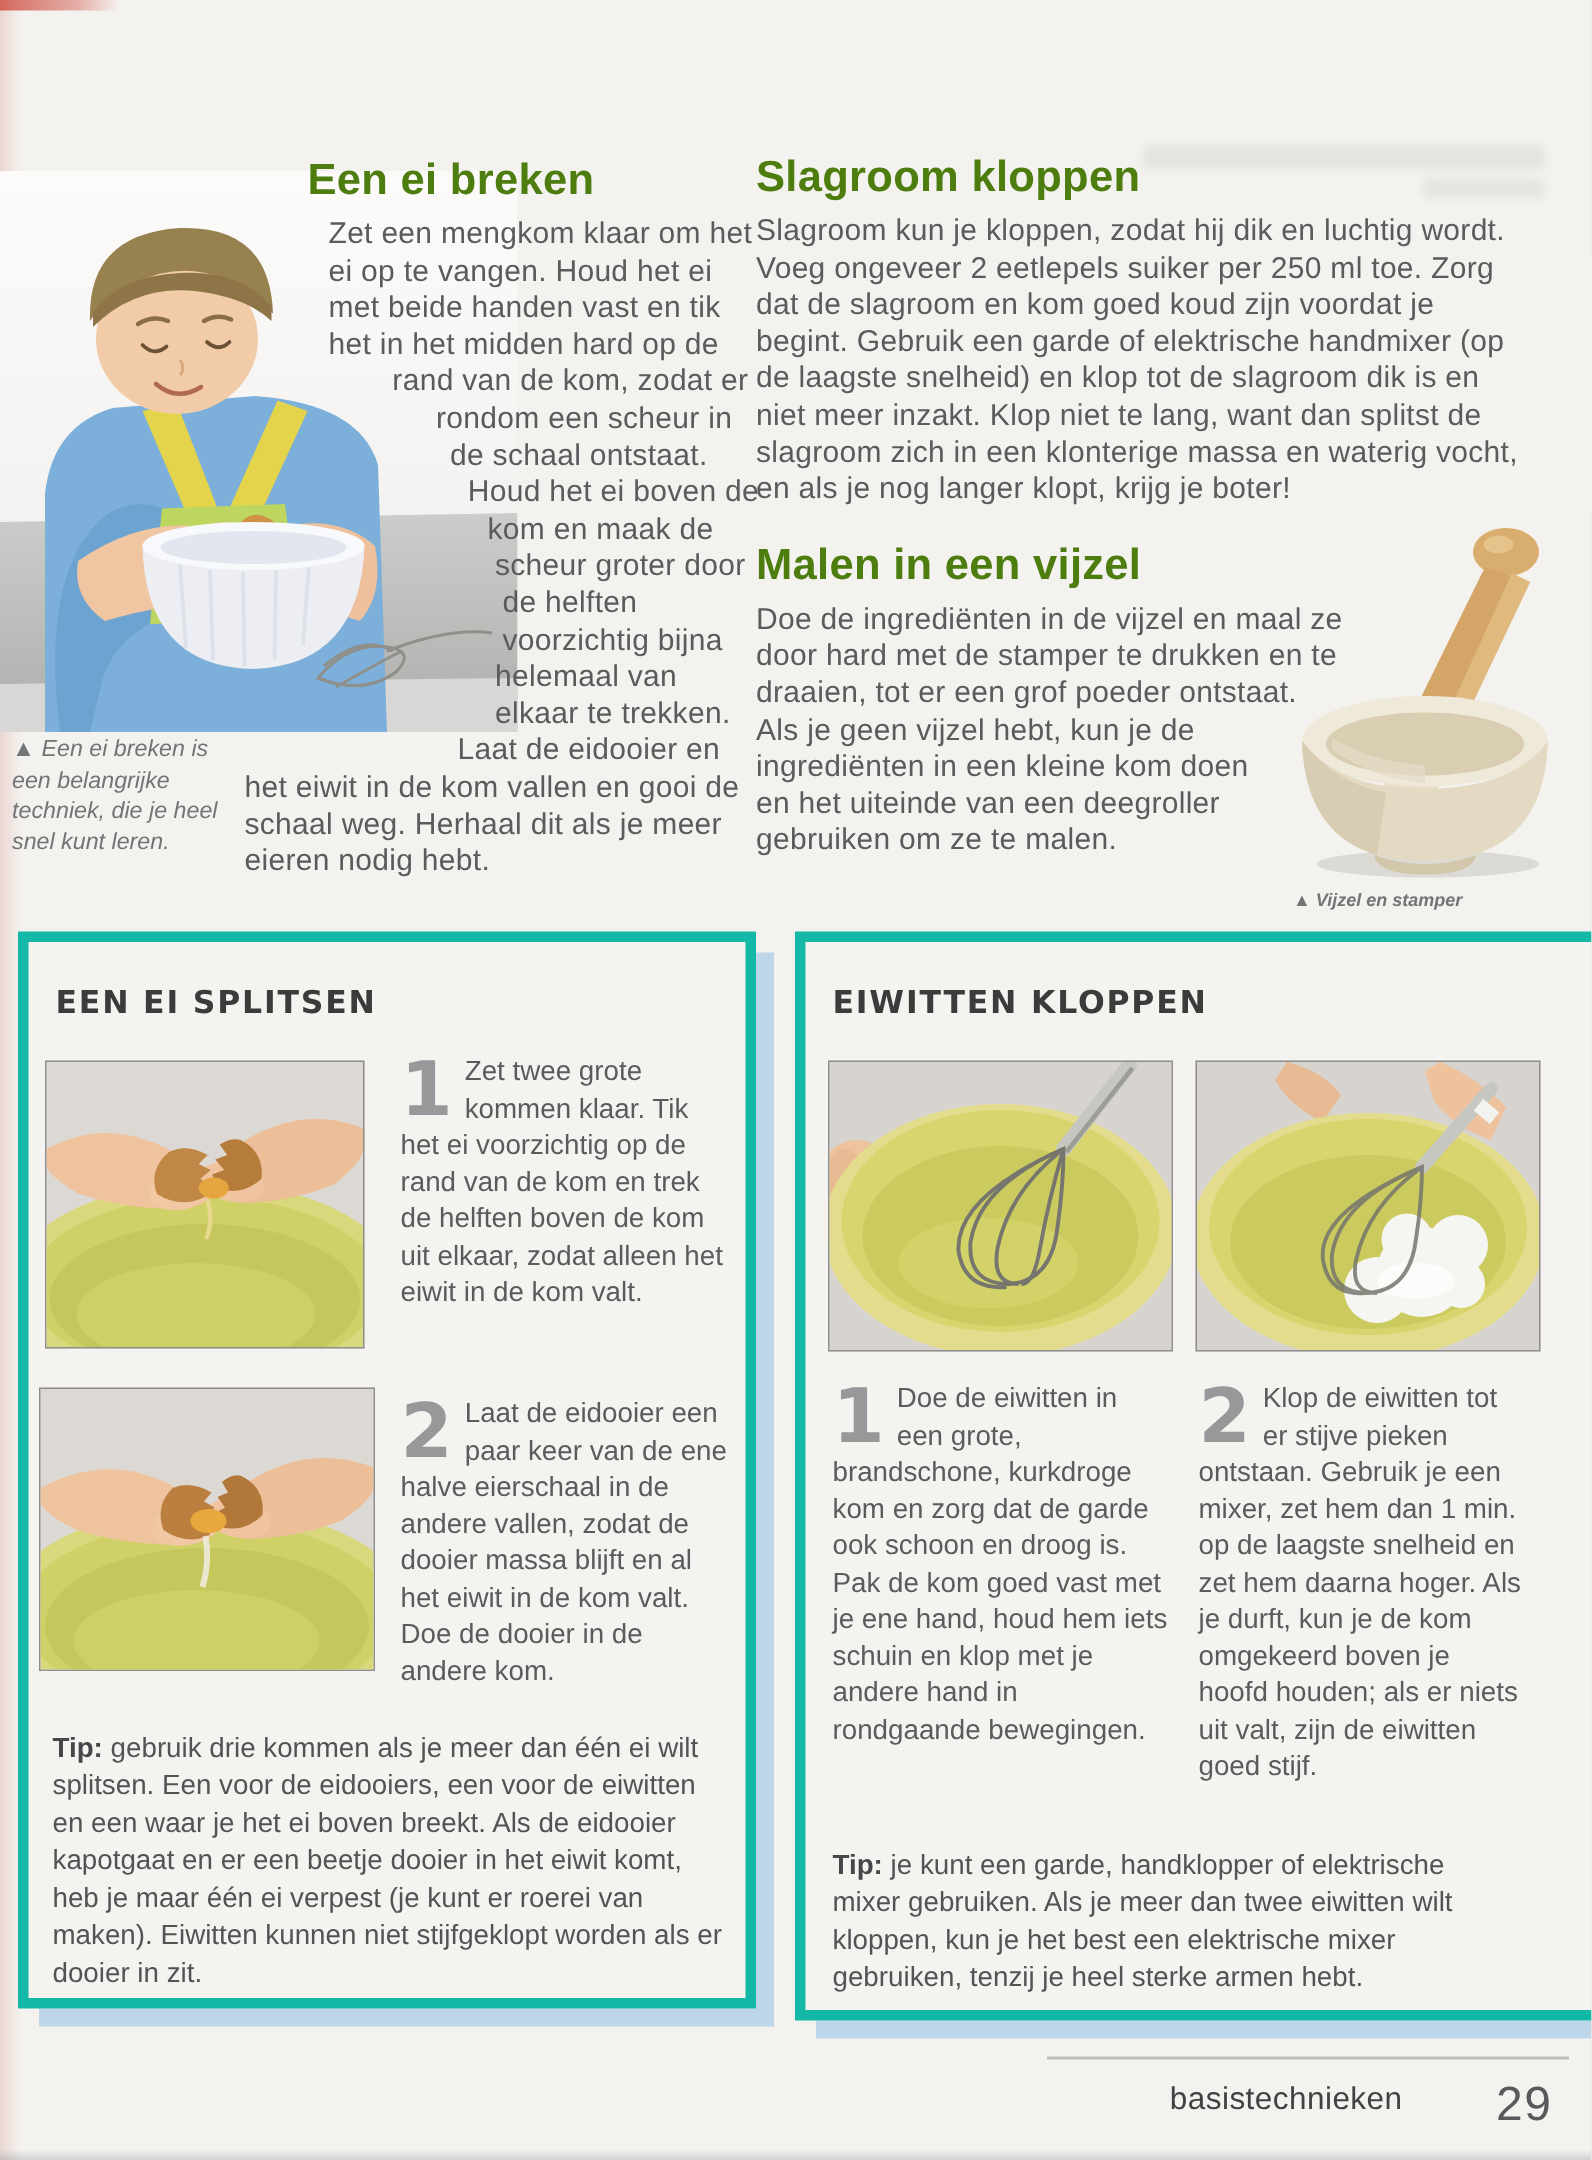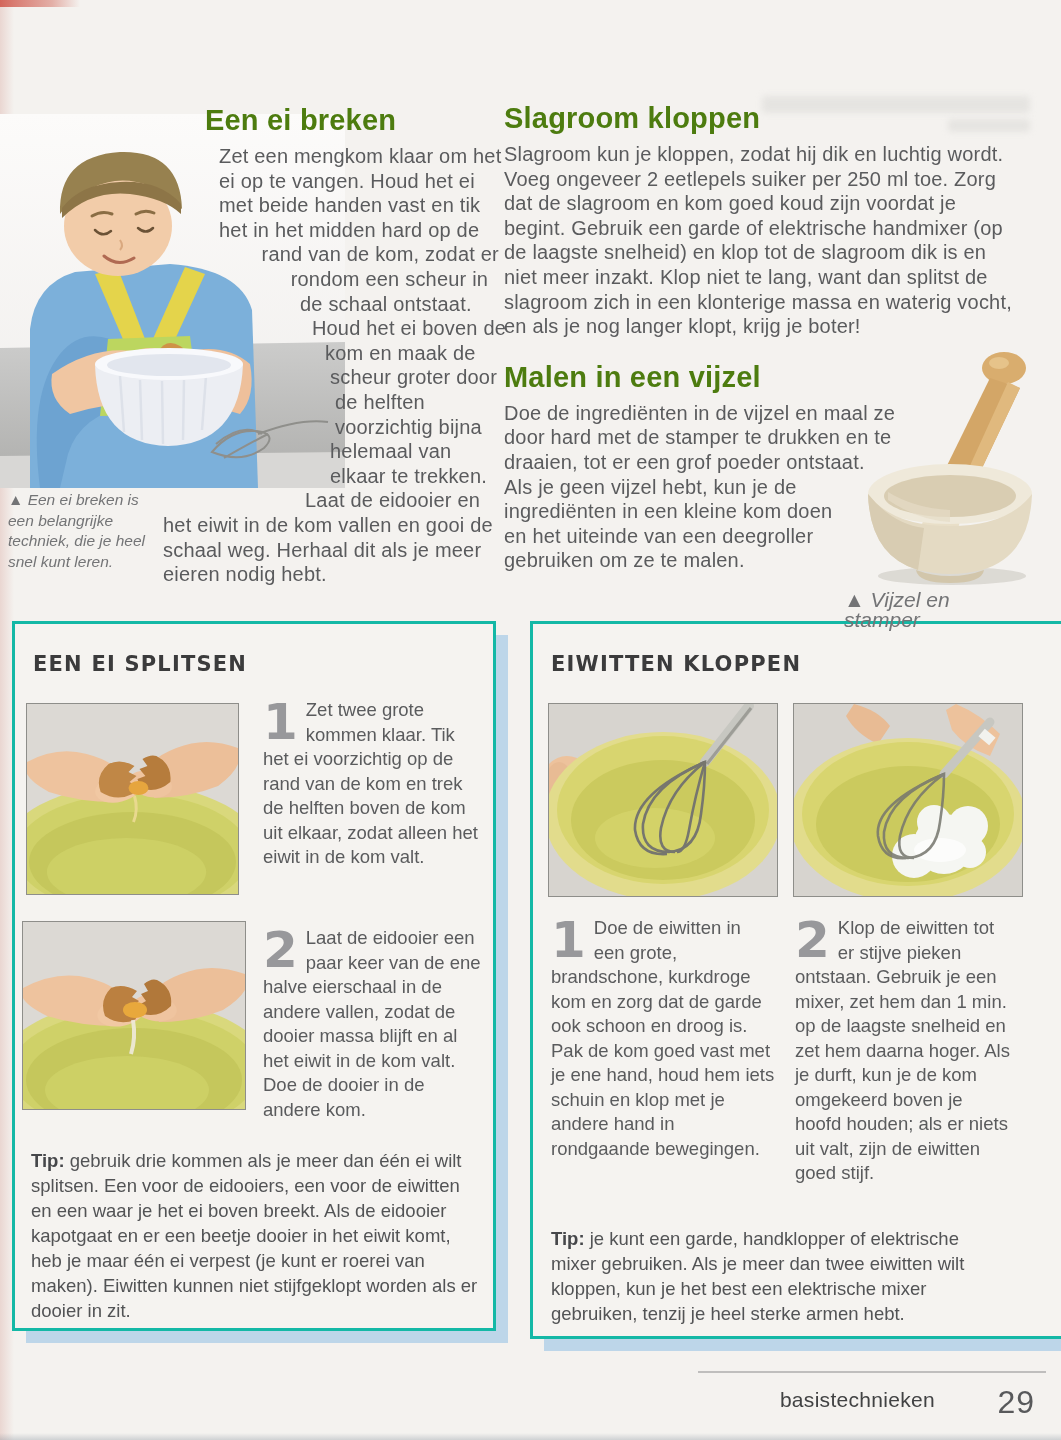--- a/index.html
+++ b/index.html
@@ -38,25 +38,25 @@
     shape-margin:4px;}
 
   
   .col-right{position:absolute;left:504px;top:102px;width:508px;z-index:2;}
   .col-right h2.second{margin-top:22px;}
   .mortar-shape{float:right;width:178px;height:178px;
     shape-outside:polygon(140px 0,178px 0,178px 178px,8px 178px,8px 128px,48px 102px,86px 52px,118px 8px);
     shape-margin:6px;}
   .mortar-photo{position:absolute;left:858px;top:342px;width:182px;height:246px;margin:0;z-index:1;}
   .mortar-photo svg{display:block;width:100%;height:100%;}
-  .mortar-caption{position:absolute;left:844px;top:590px;width:180px;
-    font-style:italic;font-size:21px;line-height:20px;color:#737476;z-index:2;}
-
-  
-  .tech-box{position:absolute;background:#f5f3f0;border:3px solid #14b8a6;
+  .mortar-caption{position:absolute;left:862px;top:590px;width:180px;
+    font-style:italic;font-size:12px;line-height:20px;color:#737476;z-index:2;font-weight:bold;}
+
+  
+  .tech-box{position:absolute;background:#f5f3f0;border:7px solid #14b8a6;
     box-shadow:13px 13px 0 -1px #bdd6e9;}
   .box-left{left:12px;top:621px;width:478px;height:704px;}
   .box-right{left:530px;top:621px;width:482px;height:712px;padding-left:47px;}
   .tech-box h3{position:absolute;left:18px;top:28px;margin:0;
     font-size:21px;font-weight:600;letter-spacing:1.2px;color:#3b3b3c;
     font-family:"DejaVu Sans","Liberation Sans",sans-serif;}
   .photo{position:absolute;margin:0;border:1px solid #8e8e8a;background:#dcd9d4;overflow:hidden;}
   .photo svg{display:block;width:100%;height:100%;}
   .bl-p1{left:11px;top:79px;width:211px;height:190px;}
   .bl-p2{left:7px;top:297px;width:222px;height:187px;}

